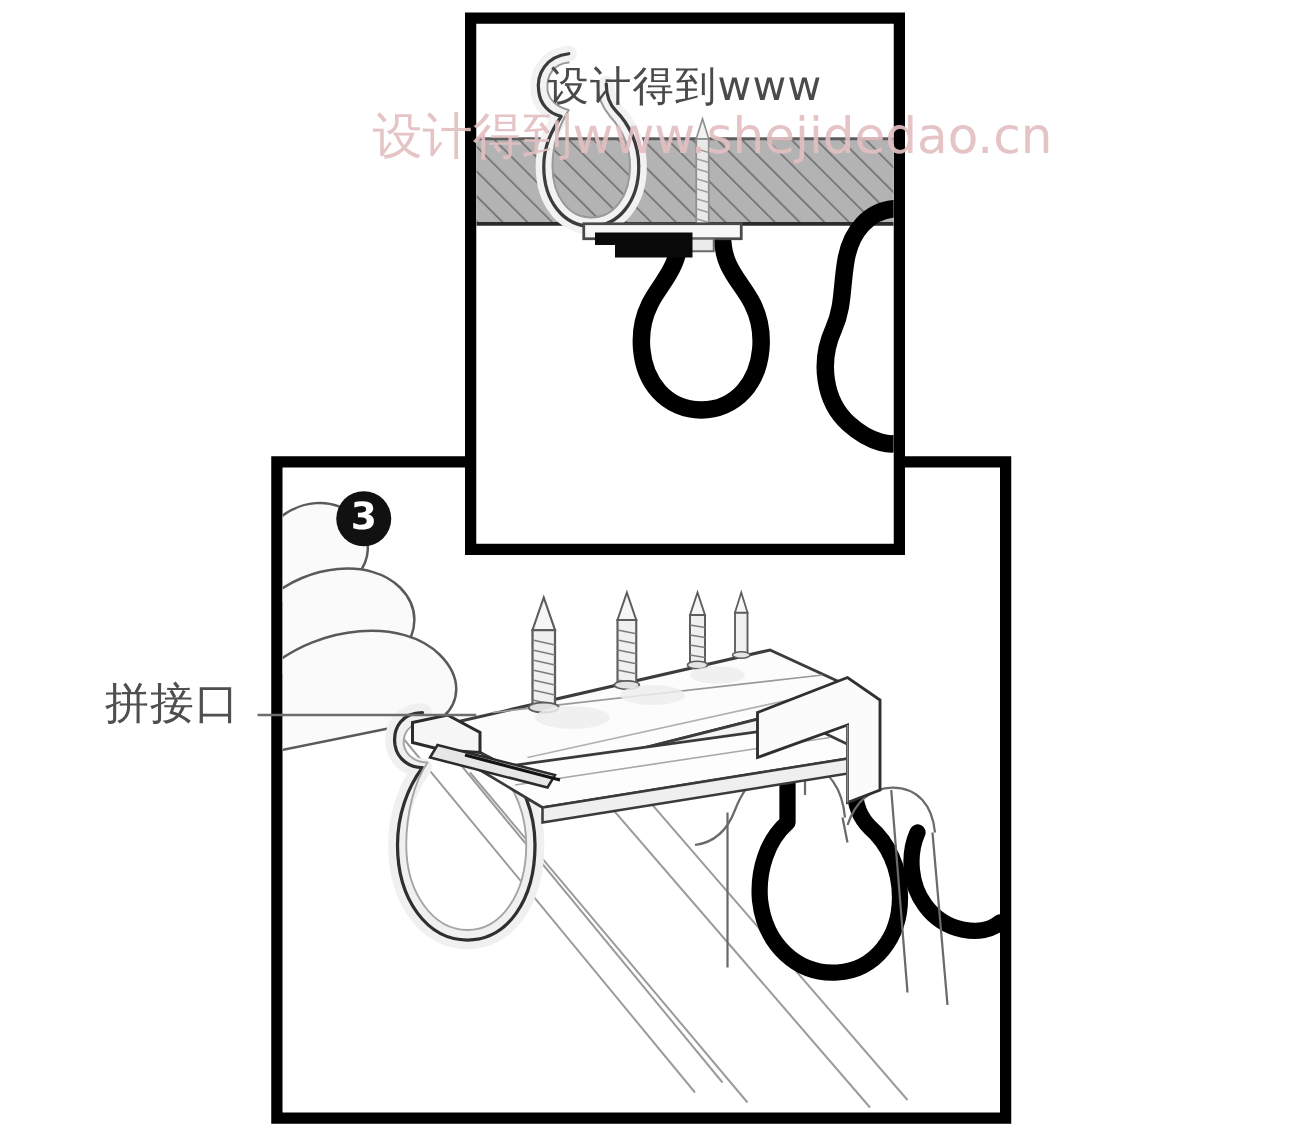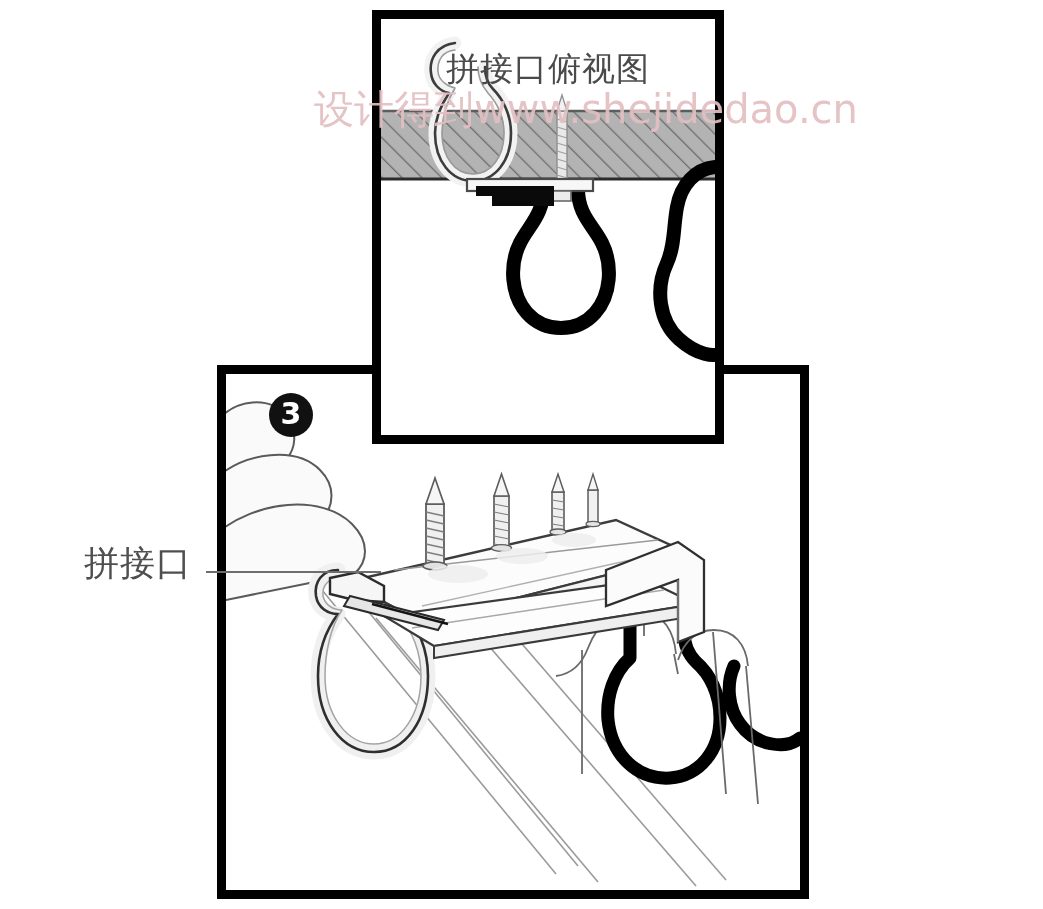--- a/index.html
+++ b/index.html
@@ -41,21 +41,21 @@
     font-size:35px;line-height:30px;letter-spacing:1px;
     color:#4f4f4f;white-space:nowrap;z-index:40;
   }
   #callout-line{
     position:absolute;left:206px;top:571px;width:175px;height:2px;
     background:#6d6d6d;z-index:40;
   }
 
   
   #watermark{
-    position:absolute;left:314px;top:86px;
+    position:absolute;left:298px;top:86px;
     font-family:"DejaVu Sans","Liberation Sans",sans-serif;
     font-size:40px;line-height:46px;
     color:#e3bfc2;white-space:nowrap;
     z-index:60;pointer-events:none;opacity:.92;
   }
 
   
   #step-badge{
     position:absolute;left:269px;top:393px;
     width:44px;height:44px;border-radius:50%;
@@ -71,21 +71,21 @@
   svg{display:block;}
 </style>
 </head>
 <body>
 
 <div id="stage">
 
   <div class="panel" id="panel-top">
     <div class="panel-inner">
 
-      <div id="top-title">拼接口俯视图</div>
+      <div id="top-title">设计得到www</div>
 
       <svg width="334" height="416" viewBox="0 0 334 416">
         <defs>
           <pattern id="hatch" width="14" height="14" patternUnits="userSpaceOnUse" patternTransform="rotate(-45)">
             <rect width="14" height="14" fill="#b3b3b3"></rect>
             <line x1="0" y1="0" x2="0" y2="14" stroke="#6e6e6e" stroke-width="2.6"></line>
           </pattern>
         </defs>
 
         <g>

